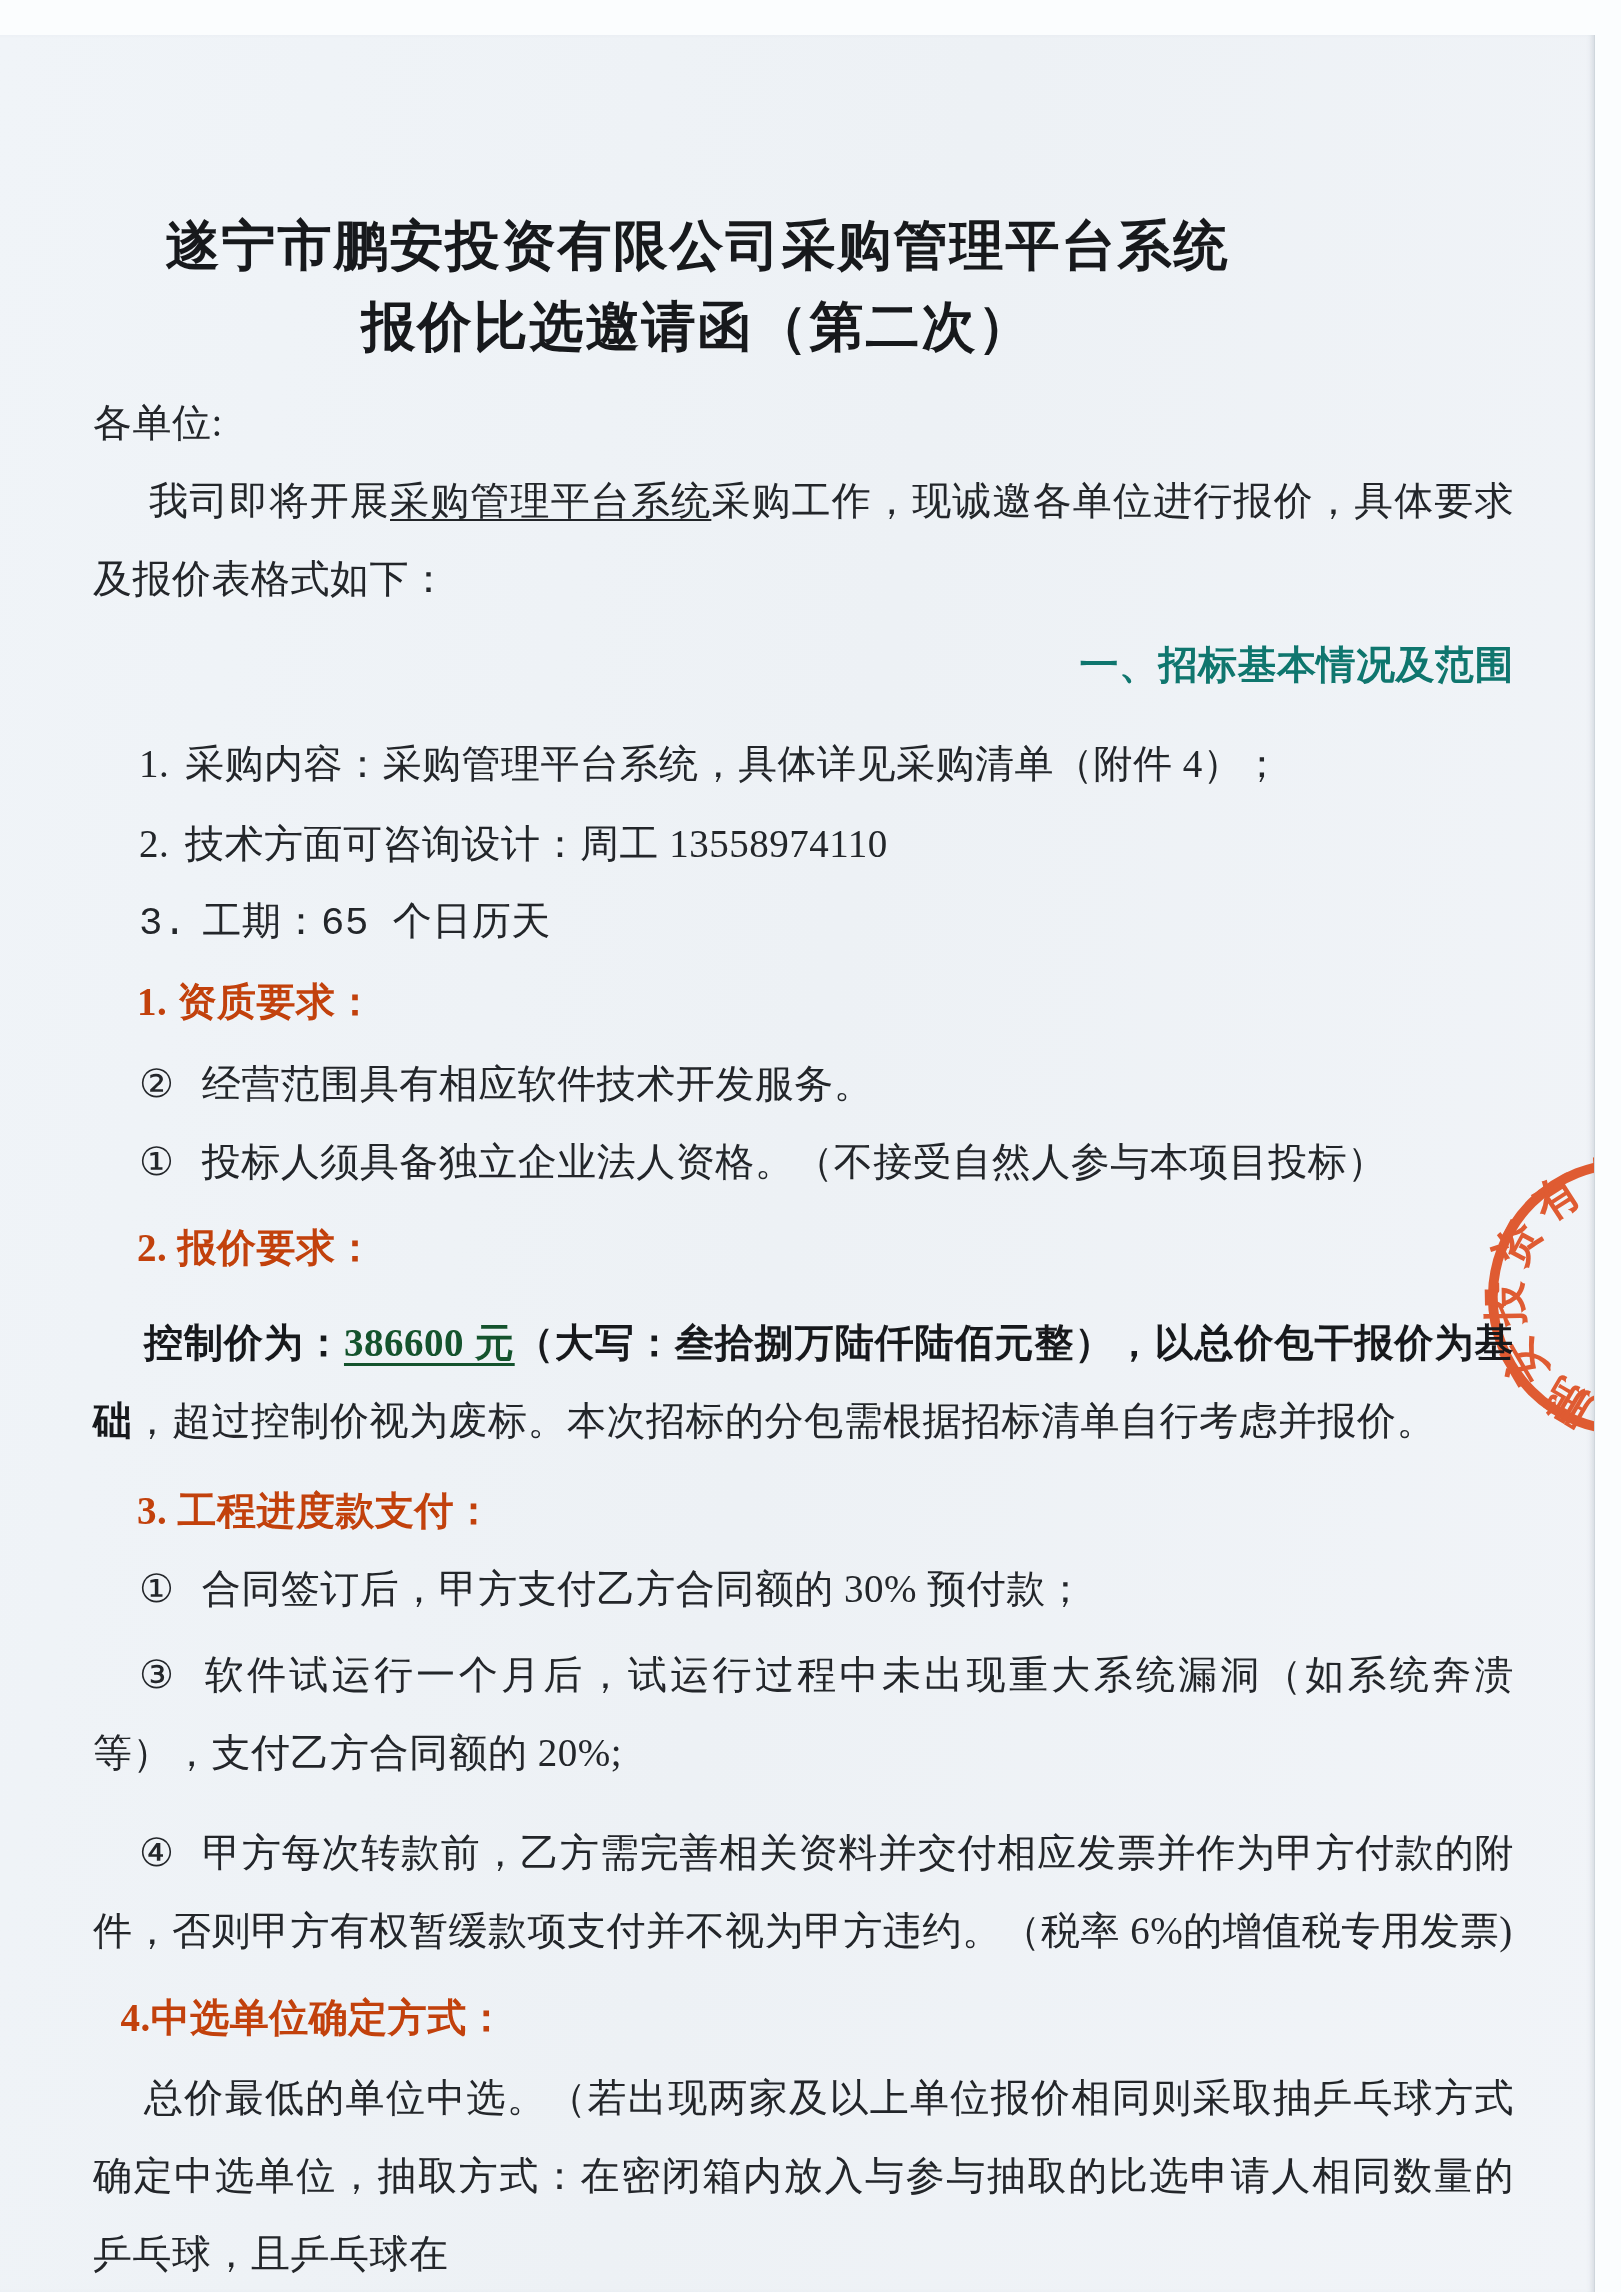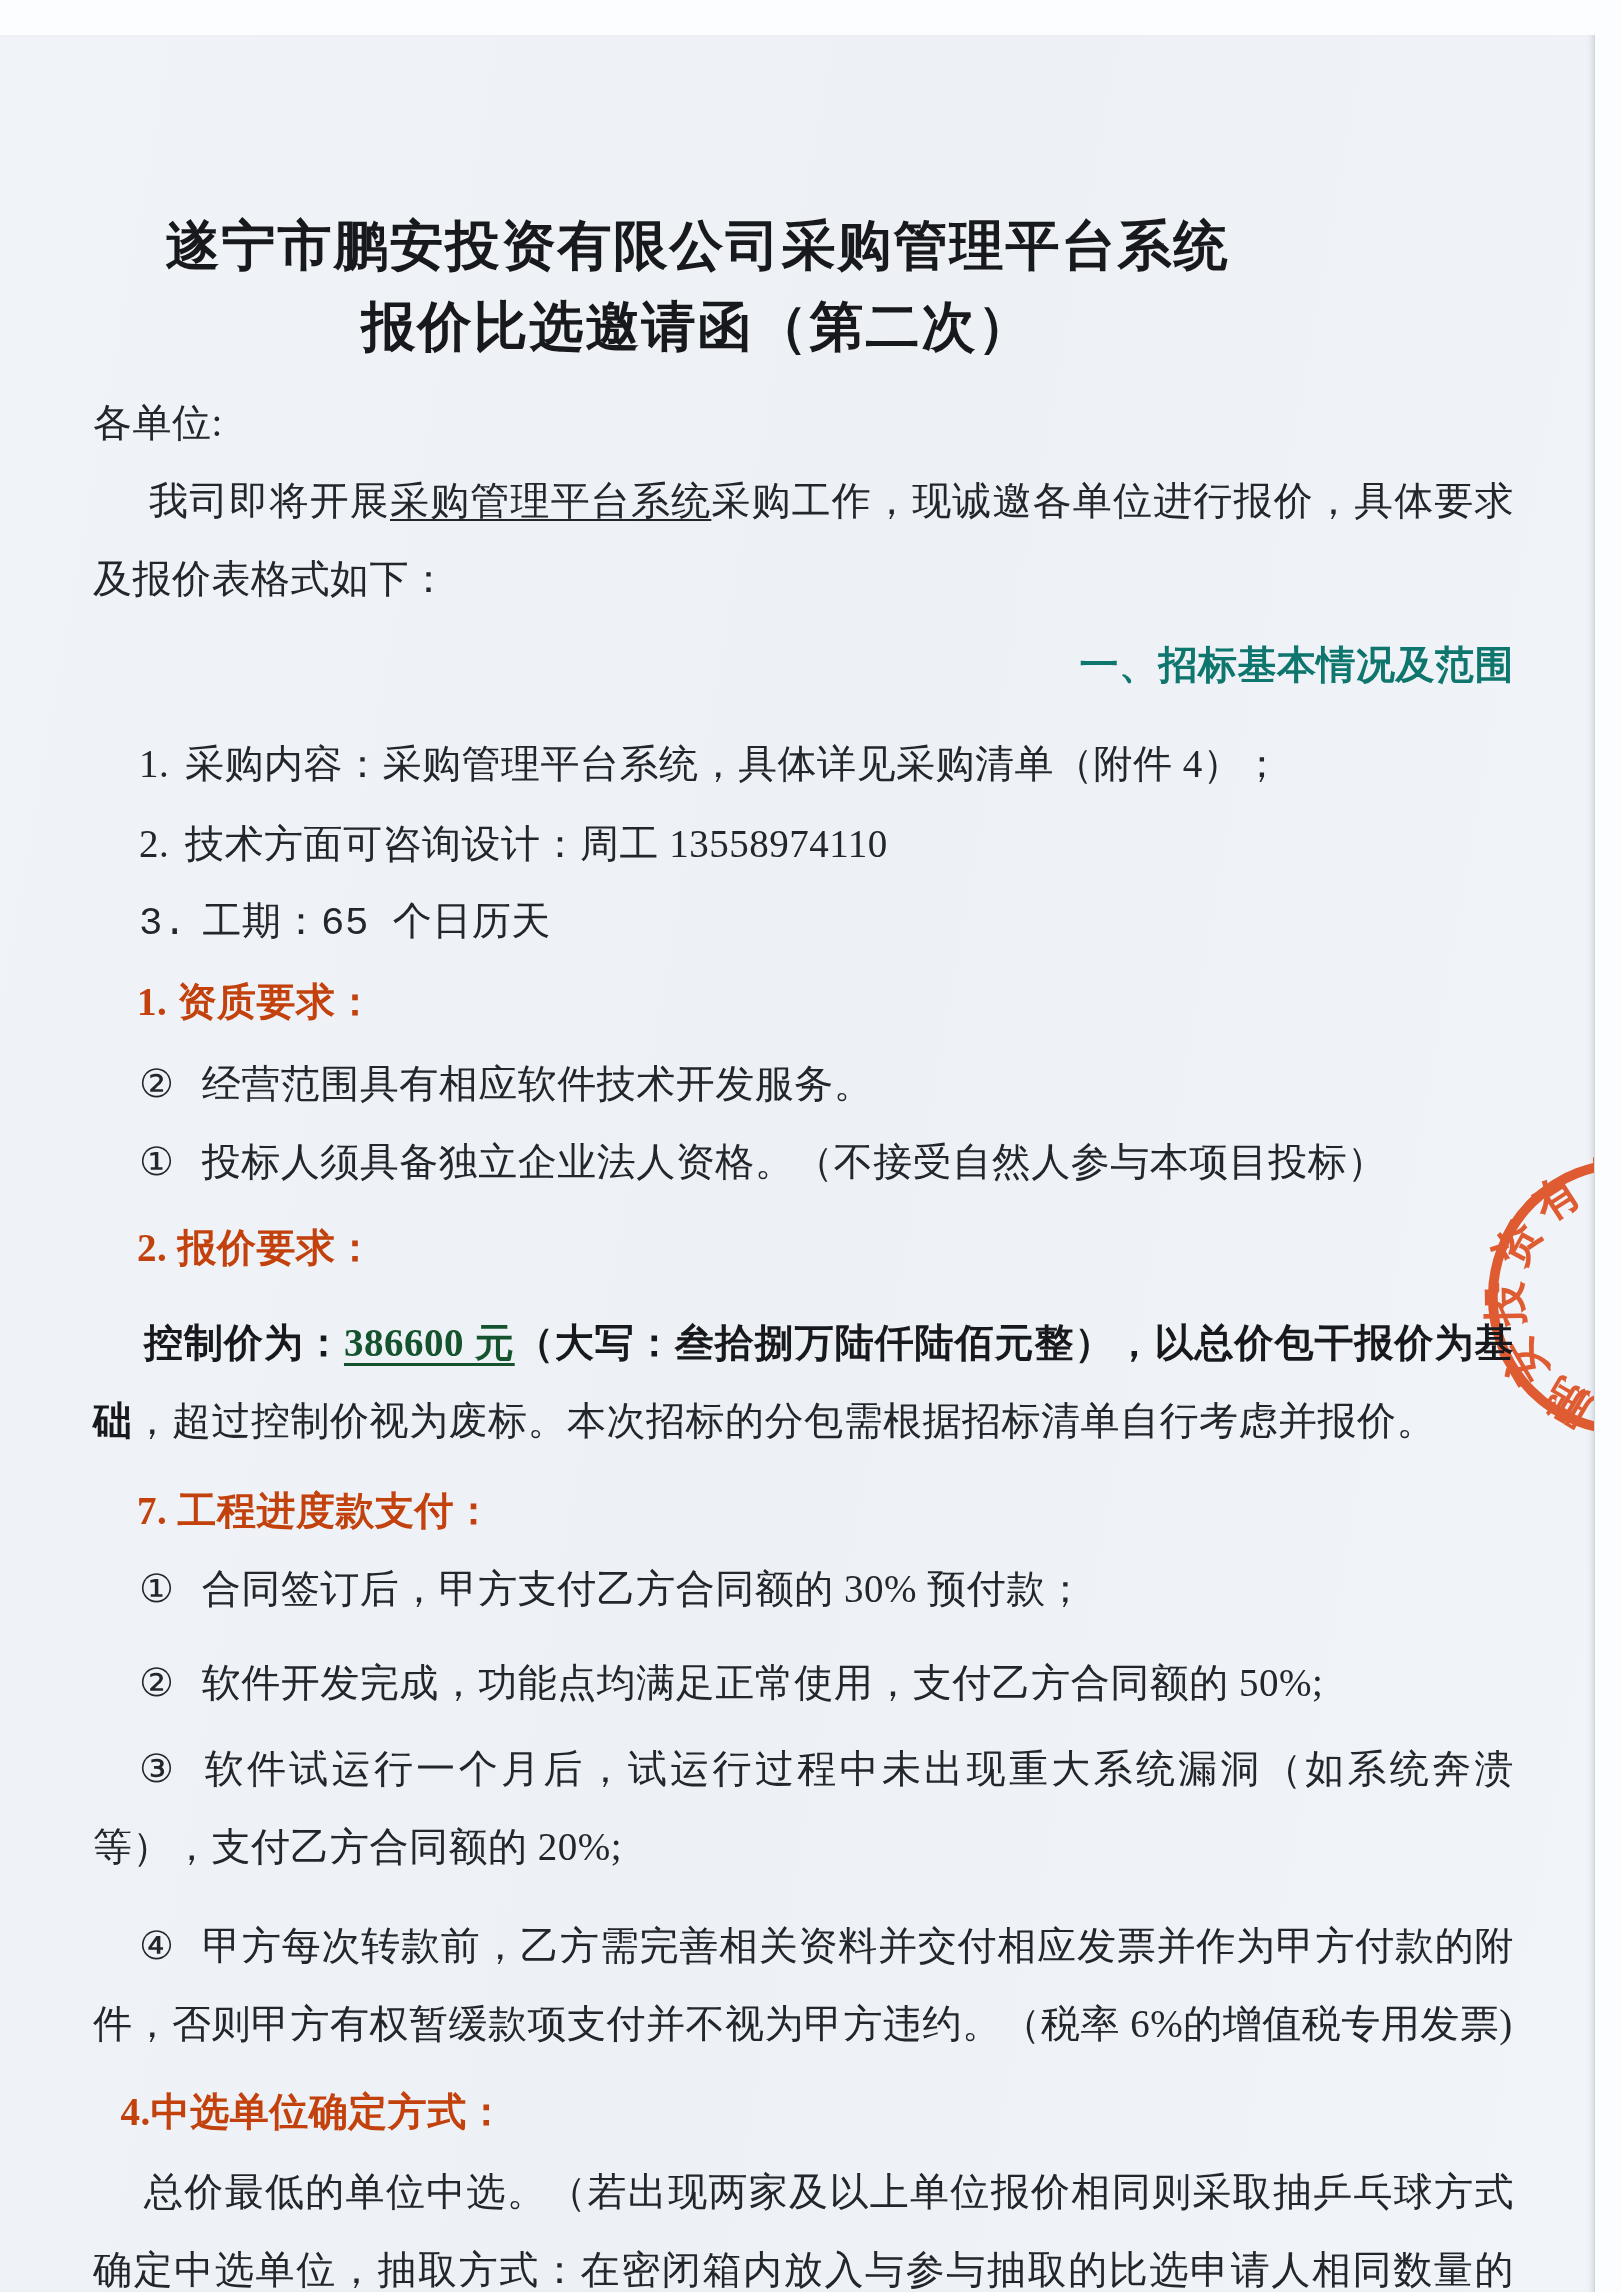--- a/index.html
+++ b/index.html
@@ -85,24 +85,23 @@
 
   <p class="h-sub h-qual">1. 资质要求：</p>
 
   <p class="li mt-q2"><span class="cnum">②</span><span>经营范围具有相应软件技术开发服务。</span></p>
   <p class="li mt-q1"><span class="cnum">①</span><span>投标人须具备独立企业法人资格。（不接受自然人参与本项目投标）</span></p>
 
   <p class="h-sub h-quote">2. 报价要求：</p>
 
   <p class="price"><span class="b">控制价为：</span><span class="bu">386600 元</span><span class="b">（大写：叁拾捌万陆仟陆佰元整）</span><span class="b">，以总价包干报价为基础</span><span>，超过控制价视为废标。本次招标的分包需根据招标清单自行考虑并报价。</span></p>
 
-  <p class="h-sub h-pay">7. 工程进度款支付：</p>
+  <p class="h-sub h-pay">3. 工程进度款支付：</p>
 
   <p class="li mt-p1"><span class="cnum">①</span><span>合同签订后，甲方支付乙方合同额的 30% 预付款；</span></p>
-  <p class="li mt-p2"><span class="cnum">②</span><span>软件开发完成，功能点均满足正常使用，支付乙方合同额的 50%;</span></p>
   <p class="li mt-p3"><span class="cnum">③</span><span>软件试运行一个月后，试运行过程中未出现重大系统漏洞（如系统奔溃等），支付乙方合同额的 20%;</span></p>
   <p class="li mt-p4"><span class="cnum">④</span><span>甲方每次转款前，乙方需完善相关资料并交付相应发票并作为甲方付款的附件，否则甲方有权暂缓款项支付并不视为甲方违约。（税率 6%的增值税专用发票)</span></p>
 
   <p class="h-sub h-win">4.中选单位确定方式：</p>
 
   <p class="winner">总价最低的单位中选。（若出现两家及以上单位报价相同则采取抽乒乓球方式确定中选单位，抽取方式：在密闭箱内放入与参与抽取的比选申请人相同数量的乒乓球，且乒乓球在</p>
 
 </div>
 
 

